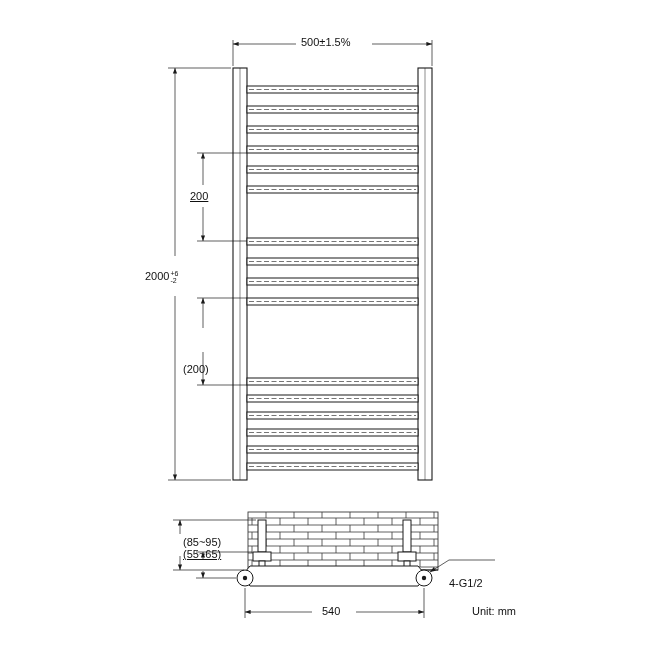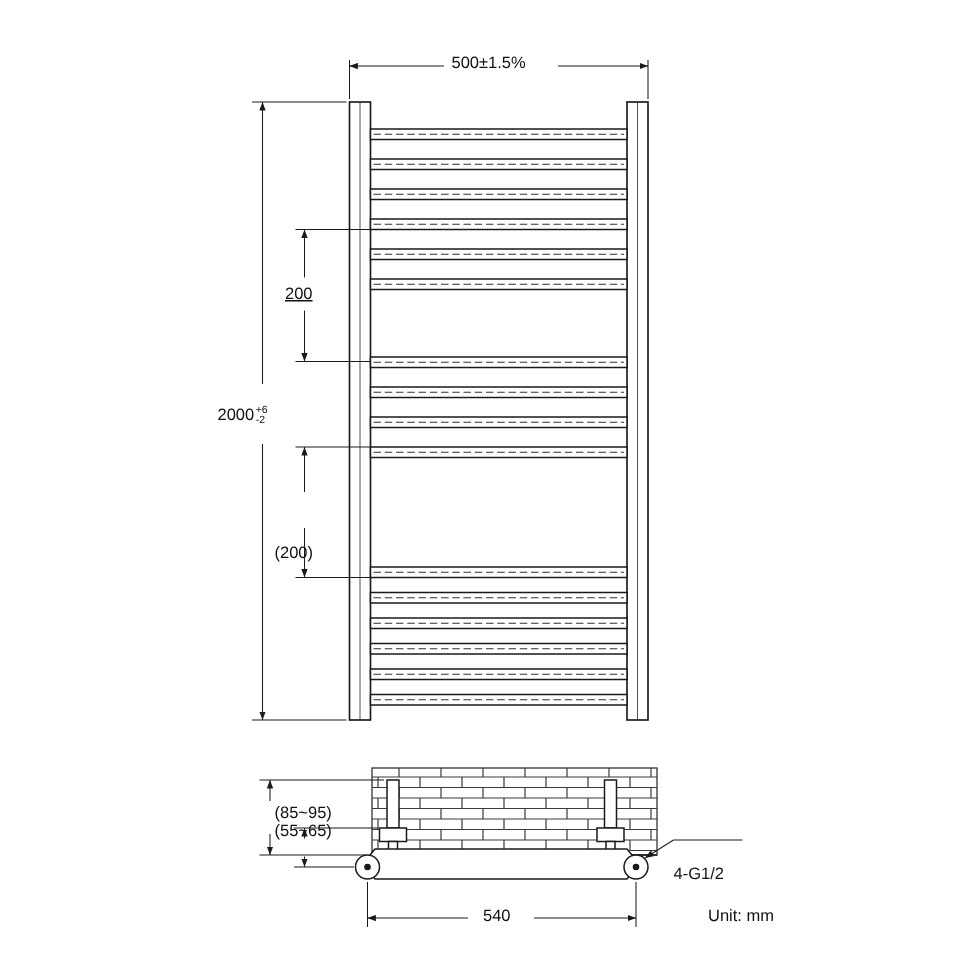--- a/index.html
+++ b/index.html
@@ -202,21 +202,21 @@
   <div class="lbl" style="left:145px; top:270px;">
     <span>2000</span><span class="tolbox"><span>+6</span><br><span>-2</span></span>
   </div>
 
   <div class="lbl" style="left:190px; top:190px;text-decoration:underline;">200</div>
 
   <div class="lbl" style="left:183px; top:333px;margin-top:30px;">(200)</div>
 
   <div class="lbl" style="left:183px; top:536px;">(85~95)</div>
 
-  <div class="lbl" style="left:183px; top:548px;">(55~65)</div>
+  <div class="lbl" style="left:183px; top:548px;text-decoration:underline;">(55~65)</div>
 
   <div class="lbl" style="left:322px; top:605px;">540</div>
 
   <div class="lbl" style="left:449px; top:553px;margin-top:24px;">4-G1/2</div>
 
   <div class="lbl" style="left:472px; top:605px;">Unit: mm</div>
 
 </div>
 
 </body></html>

